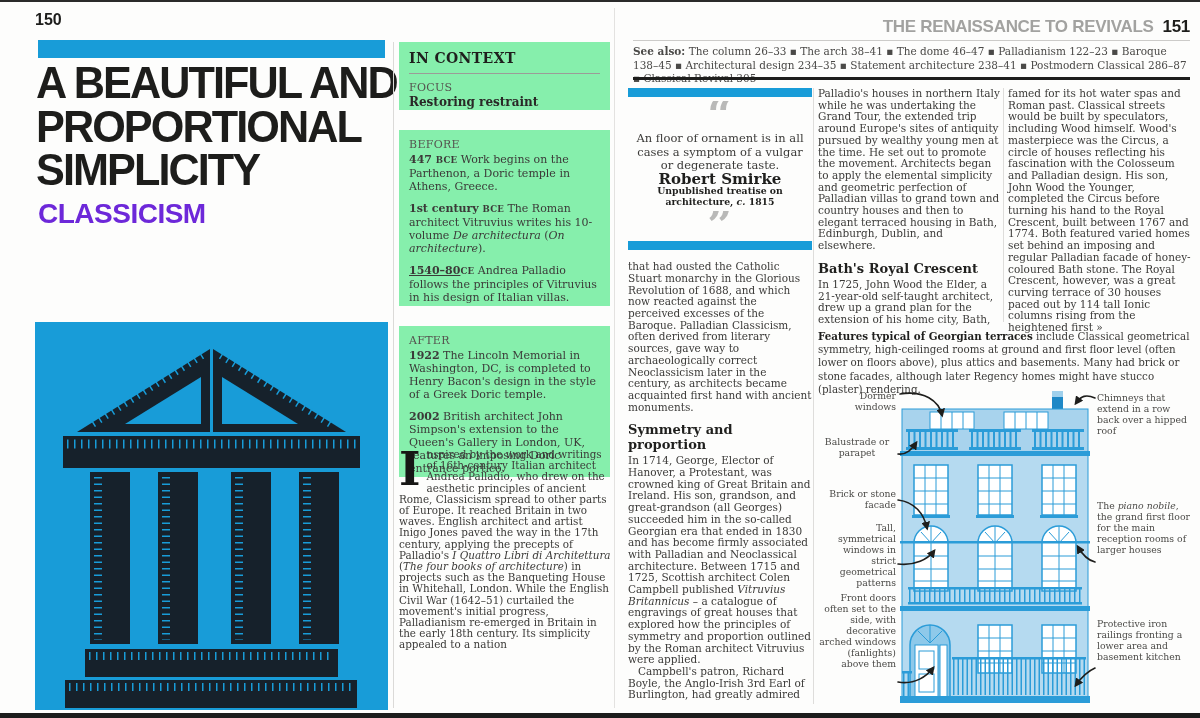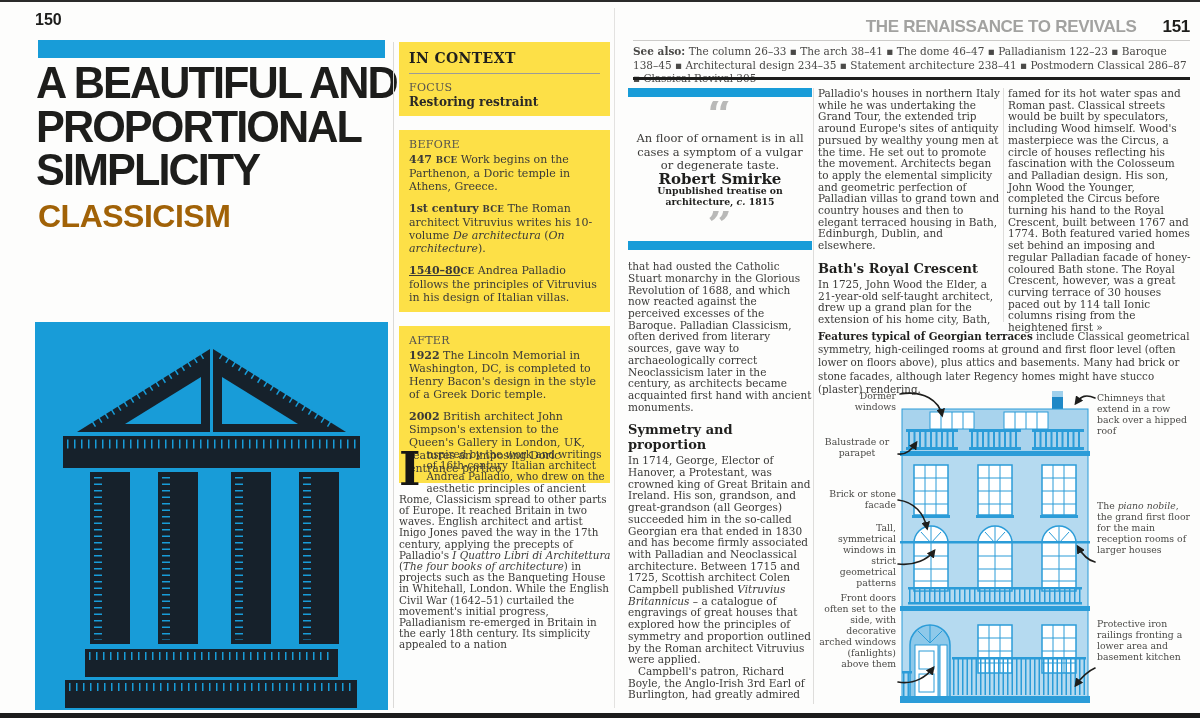--- a/index.html
+++ b/index.html
@@ -12,43 +12,43 @@
   .gutter{left:614px;top:8px;width:1px;height:700px;background:#e3e2e0;}
 
   
   .pagenum-left{left:35px;top:11px;font-family:"Liberation Sans",sans-serif;font-weight:bold;
                 font-size:16px;color:#1d1d1b;}
   .title-bar{left:38px;top:40px;width:347px;height:18px;background:#189cd8;}
   .big-title{left:36px;top:61px;width:380px;font-family:"Liberation Sans",sans-serif;
              font-weight:bold;font-size:45px;line-height:0.97;letter-spacing:-2px;color:#1d1d1b;
              transform:scaleX(0.96);transform-origin:left top;}
   .subtitle{left:38px;top:198px;font-family:"Liberation Sans",sans-serif;font-weight:bold;
-            font-size:32px;letter-spacing:-0.5px;color:#a16207;}
+            font-size:28px;letter-spacing:-0.5px;color:#6d28d9;}
   .col-divider-left{left:393px;top:42px;width:1px;height:666px;background:#dbdad8;}
   .illus-blue{left:35px;top:322px;width:353px;height:388px;}
 
   .sidebar{left:399px;top:42px;width:211px;}
-  .ctx-block{background:#fde047;padding:8px 10px 7px 10px;margin-bottom:14px;}
+  .ctx-block{background:#86efac;padding:8px 10px 1px 10px;margin-bottom:20px;}
   .ctx-heading{font-weight:bold;font-size:14px;letter-spacing:0.4px;color:#1f1f1d;
                border-bottom:1px solid #9c9b98;padding-bottom:7px;margin-bottom:7px;}
   .ctx-label{font-size:11px;color:#55534f;letter-spacing:0.3px;}
   .ctx-focus{font-weight:bold;font-size:12px;color:#2a2927;margin-top:1px;}
   .ctx-item{font-size:11px;line-height:13px;margin-top:2px;margin-bottom:9px;color:#3b3a38;}
   .ctx-item:last-child{margin-bottom:1px;}
   .sc{font-size:0.78em;letter-spacing:0.2px;}
 
   .intro{left:399px;top:449px;width:212px;font-size:10.4px;line-height:11.2px;color:#3b3a38;}
   .dropcap{float:left;font-size:46px;line-height:36px;font-weight:bold;color:#161615;
            margin:2px 6px 0 0;font-family:"DejaVu Serif",serif;}
 
   
   .section-header{right:10px;top:17px;font-family:"Liberation Sans",sans-serif;font-weight:bold;
                   font-size:17px;letter-spacing:-0.3px;white-space:nowrap;}
   .section-header .sec{color:#a2a2a0;}
-  .section-header .num{color:#1d1d1b;margin-left:26px;}
+  .section-header .num{color:#1d1d1b;margin-left:9px;}
   .rule-thin{left:633px;top:40px;width:557px;height:1px;background:#cccbc9;}
   .see-also{left:633px;top:45px;width:557px;font-size:10.5px;line-height:13.5px;color:#4a4947;}
   .rule-thick{left:633px;top:77px;width:557px;height:3px;background:#1e1e1c;}
 
   .col-div1{left:813px;top:88px;width:1px;height:616px;background:#dedddb;}
   .col-div2{left:1003px;top:88px;width:1px;height:234px;background:#dedddb;}
 
   .bodycol{font-size:10.5px;line-height:11.7px;color:#3b3a38;}
   .col1{left:628px;top:88px;width:184px;}
   .col2{left:818px;top:88px;width:184px;}

